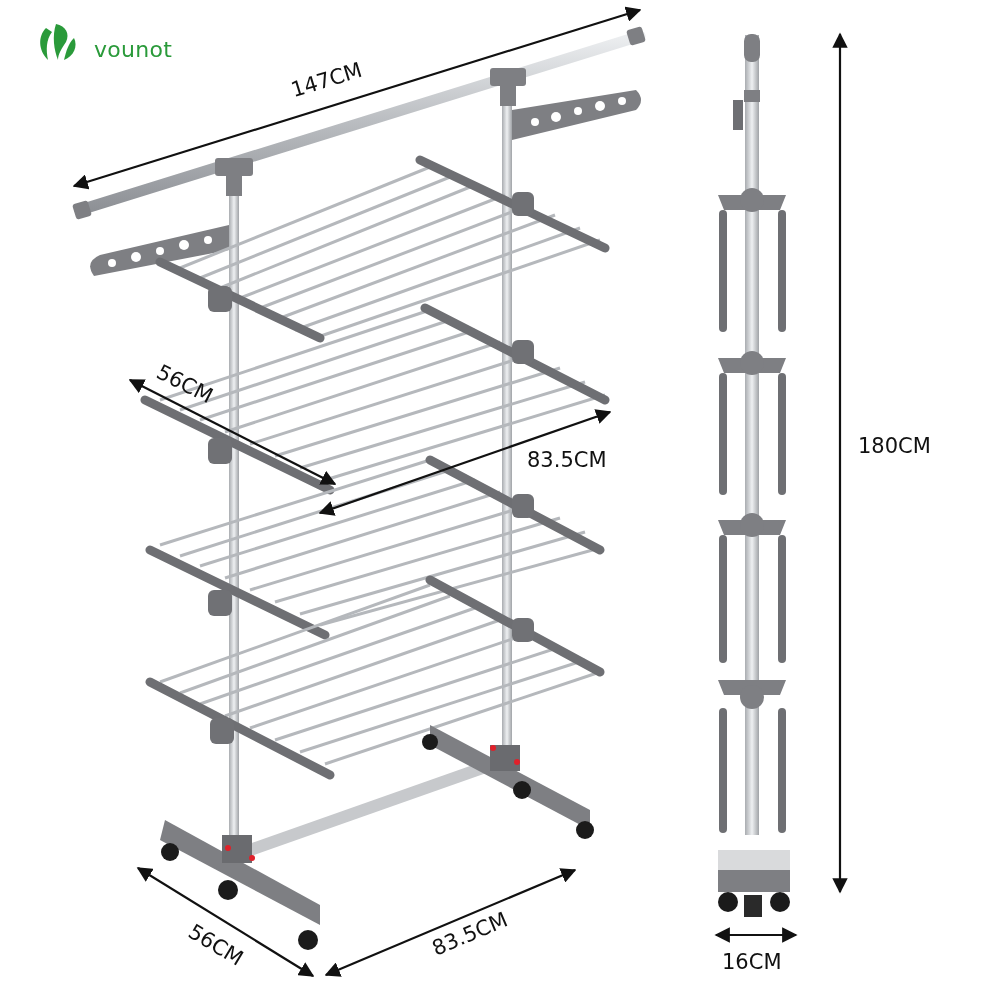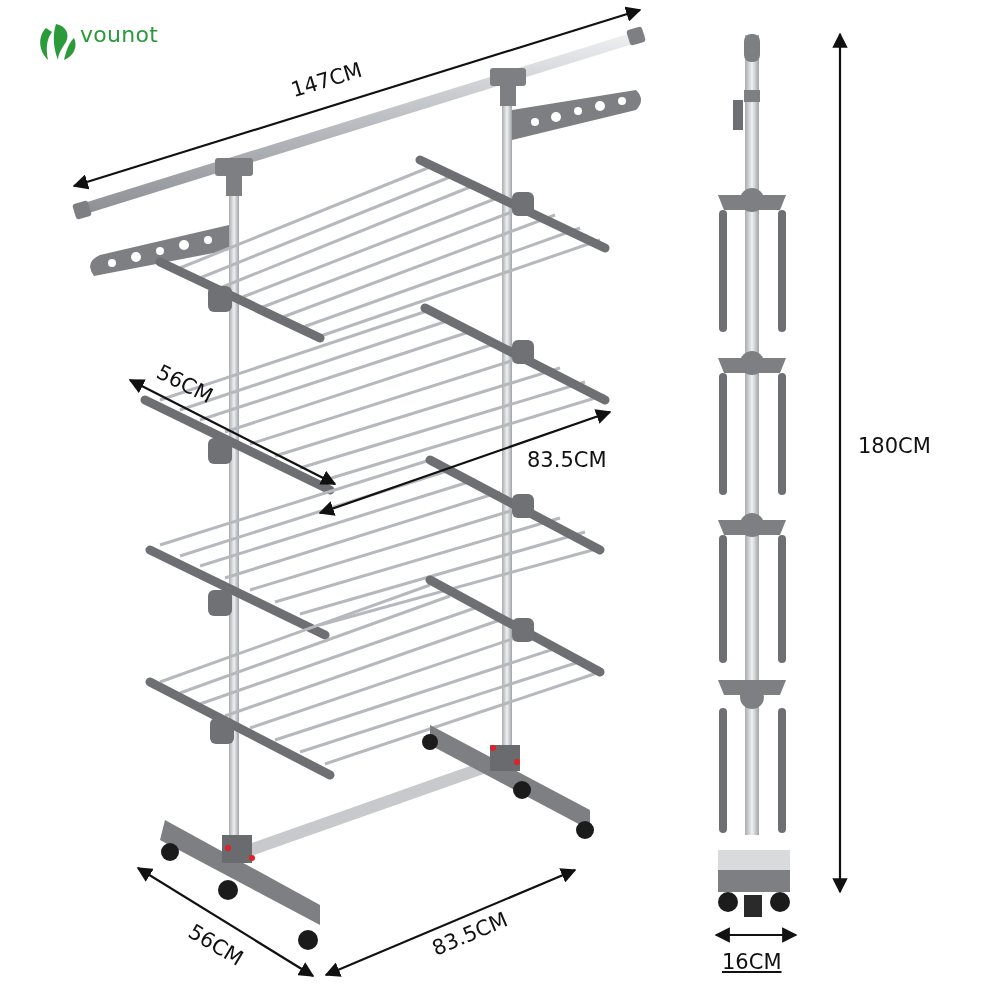--- a/index.html
+++ b/index.html
@@ -1,18 +1,18 @@
 <!DOCTYPE html>
 <html><head>
 <meta charset="utf-8">
 <style>
   html, body { margin: 0; padding: 0; background: #ffffff; }
   body { width: 1000px; height: 1000px; position: relative; overflow: hidden;
          font-family: "DejaVu Sans", sans-serif; }
-  .logo { position: absolute; left: 36px; top: 22px; display: flex; align-items: flex-start; gap: 0; }
+  .logo { position: absolute; left: 36px; top: 22px; display: flex; align-items: flex-end; gap: 14px; }
   .logo-text { font-family: "DejaVu Sans", sans-serif; font-size: 22px; color: #2a9a3a; letter-spacing: 0.3px; }
   svg.scene { position: absolute; left: 0; top: 0; }
   .dim-label { position: absolute; font-family: "DejaVu Sans", sans-serif; color: #111; font-size: 21px;
                white-space: nowrap; transform-origin: center center; }
 </style>
 </head>
 <body>
 
 <div class="logo">
   <svg width="44" height="40" viewBox="0 0 44 40">
@@ -201,13 +201,13 @@
     <line x1="716" y1="935" x2="796" y2="935" marker-start="url(#arr)" marker-end="url(#arr)"></line>
   </g>
 </svg>
 
 <div class="dim-label" style="left:290px; top:68px; transform: rotate(-17deg);">147CM</div>
 <div class="dim-label" style="left:155px; top:372px; transform: rotate(27deg);">56CM</div>
 <div class="dim-label" style="left:527px; top:448px;">83.5CM</div>
 <div class="dim-label" style="left:186px; top:933px; transform: rotate(31deg);">56CM</div>
 <div class="dim-label" style="left:430px; top:922px; transform: rotate(-23deg);">83.5CM</div>
 <div class="dim-label" style="left:858px; top:434px;">180CM</div>
-<div class="dim-label" style="left:722px; top:950px;text-decoration:underline;">16CM</div>
+<div class="dim-label" style="left:722px; top:950px;">16CM</div>
 
 </body></html>

